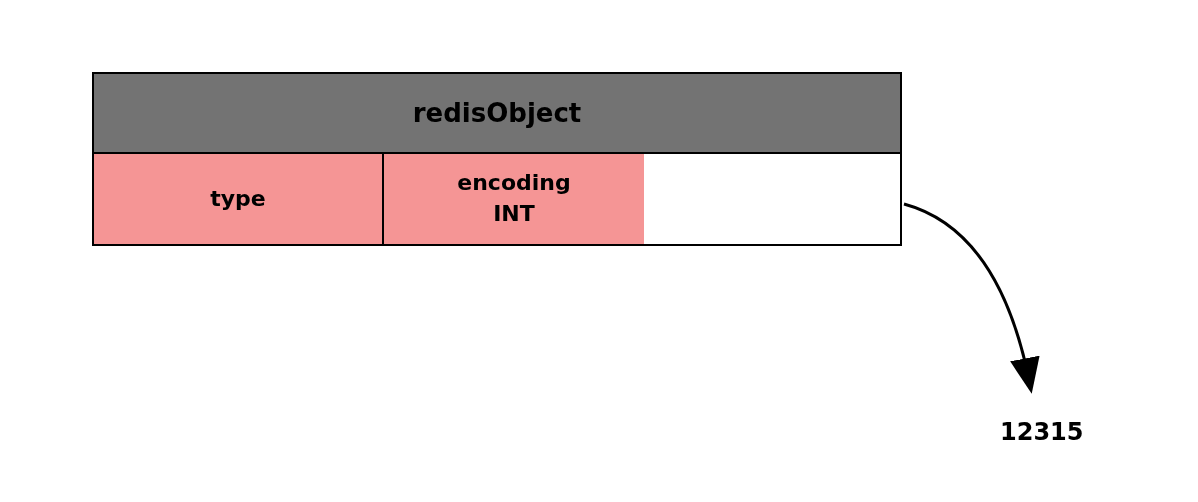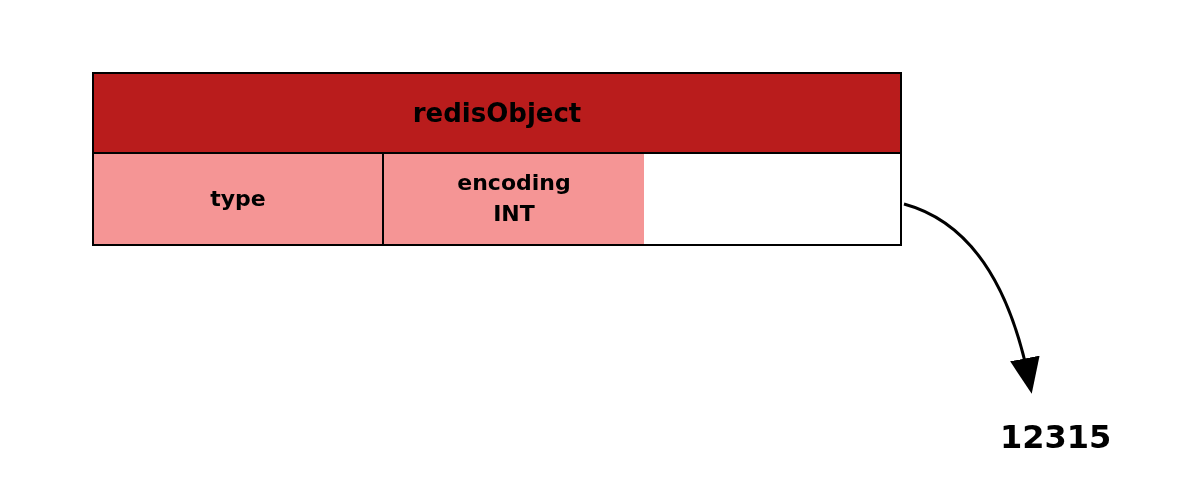--- a/index.html
+++ b/index.html
@@ -15,21 +15,21 @@
       position: relative;
     }
     .struct-table {
       position: absolute;
       left: 92px;
       top: 72px;
       width: 810px;
       border: 2px solid #000000;
     }
     .struct-header {
-      background: #b91c1c;
+      background: #737373;
       height: 80px;
       display: flex;
       align-items: center;
       justify-content: center;
       font-weight: bold;
       font-size: 26px;
       color: #000000;
       border-bottom: 2px solid #000000;
     }
     .struct-row {
@@ -67,21 +67,21 @@
       top: 200px;
       width: 200px;
       height: 210px;
       overflow: visible;
     }
     .pointer-value {
       position: absolute;
       left: 1000px;
       top: 418px;
       font-weight: bold;
-      font-size: 32px;
+      font-size: 24px;
       color: #000000;
     }
   </style>
 </head>
 <body>
 
 <div class="struct-table">
   <div class="struct-header">redisObject</div>
   <div class="struct-row">
     <div class="struct-cell cell-type">

